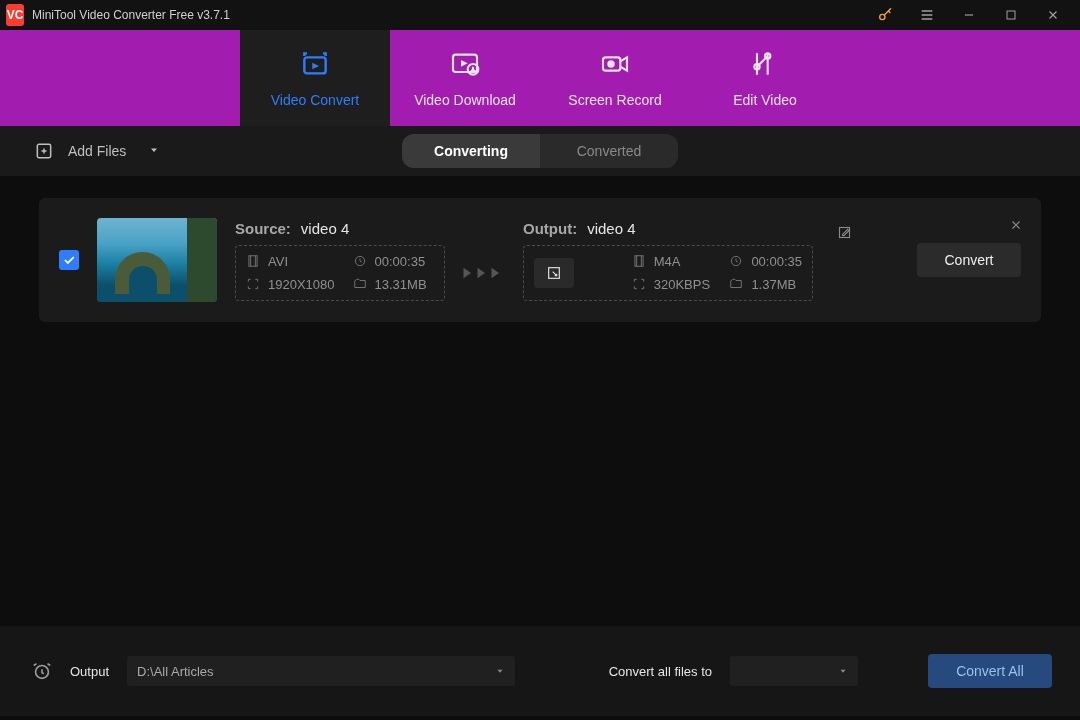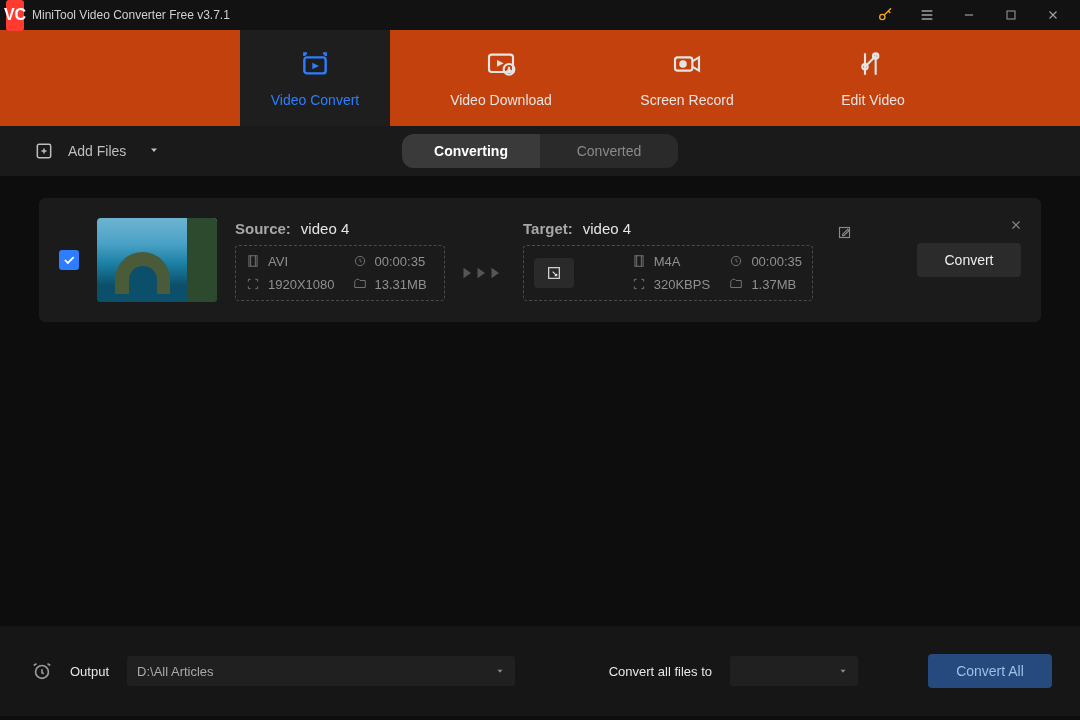--- a/index.html
+++ b/index.html
@@ -1,26 +1,26 @@
 <!DOCTYPE html>
 <html><head>
 <meta charset="utf-8">
 <style>
   * { box-sizing: border-box; margin: 0; padding: 0; font-family: "Segoe UI", Arial, sans-serif; }
   body { width: 1080px; height: 720px; background: #0d0d0d; color: #e5e5e5; overflow: hidden; }
 
   
   .titlebar { display: flex; align-items: center; height: 30px; background: #121212; padding: 0 6px; }
-  .logo { width: 18px; height: 31px; background: #ff3b30; border-radius: 3px; display: flex; align-items: center; justify-content: center; color: #fff; font-size: 16px; font-weight: bold; }
+  .logo { width: 18px; height: 22px; background: #ff3b30; border-radius: 3px; display: flex; align-items: center; justify-content: center; color: #fff; font-size: 12px; font-weight: bold; }
   .app-title { font-size: 12px; color: #d0d0d0; margin-left: 8px; flex: 1; }
   .title-icon { width: 42px; height: 30px; display: flex; align-items: center; justify-content: center; color: #a0a0a0; }
   .title-icon.key svg path { stroke: #f5a623; }
 
   
-  .navtabs { display: flex; height: 96px; background: #c2410c; padding-left: 240px; gap: 36px; }
+  .navtabs { display: flex; height: 96px; background: #a21caf; padding-left: 240px; }
   .navtab { width: 150px; display: flex; flex-direction: column; align-items: center; justify-content: center; gap: 12px; color: #e5e5e5; font-size: 14px; cursor: pointer; }
   .navtab.active { background: #1e1e1e; color: #2e7dff; }
   .navtab.active svg { stroke: #2e7dff; }
   .navtab svg { stroke: #e5e5e5; }
 
   
   .toolbar { height: 50px; background: #1a1a1a; display: flex; align-items: center; padding: 0 34px; position: relative; }
   .addfiles { display: flex; align-items: center; gap: 14px; color: #bfbfbf; font-size: 14px; cursor: pointer; }
   .addfiles .dd { margin-left: 8px; }
   .seg { position: absolute; left: 50%; transform: translateX(-50%); display: flex; background: #2a2a2a; border-radius: 12px; overflow: hidden; }
@@ -210,21 +210,21 @@
       <svg width="18" height="18" viewBox="0 0 24 24" fill="#555">
           <polygon points="6,5 16,12 6,19"></polygon>
         </svg>
       <svg width="18" height="18" viewBox="0 0 24 24" fill="#555">
           <polygon points="6,5 16,12 6,19"></polygon>
         </svg>
     </div>
 
     <div class="block">
       <div class="block-head">
-        <span class="lbl">Target:</span>
+        <span class="lbl">Output:</span>
         <span class="val">video 4</span>
       </div>
       <div class="infobox target">
         <div class="field">
           <svg width="14" height="14" viewBox="0 0 24 24" fill="none" stroke-width="1.6">
               <rect x="5" y="3" width="14" height="18"></rect>
               <path d="M8 3v18M16 3v18"></path>
             </svg>
           <span>M4A</span>
         </div>

